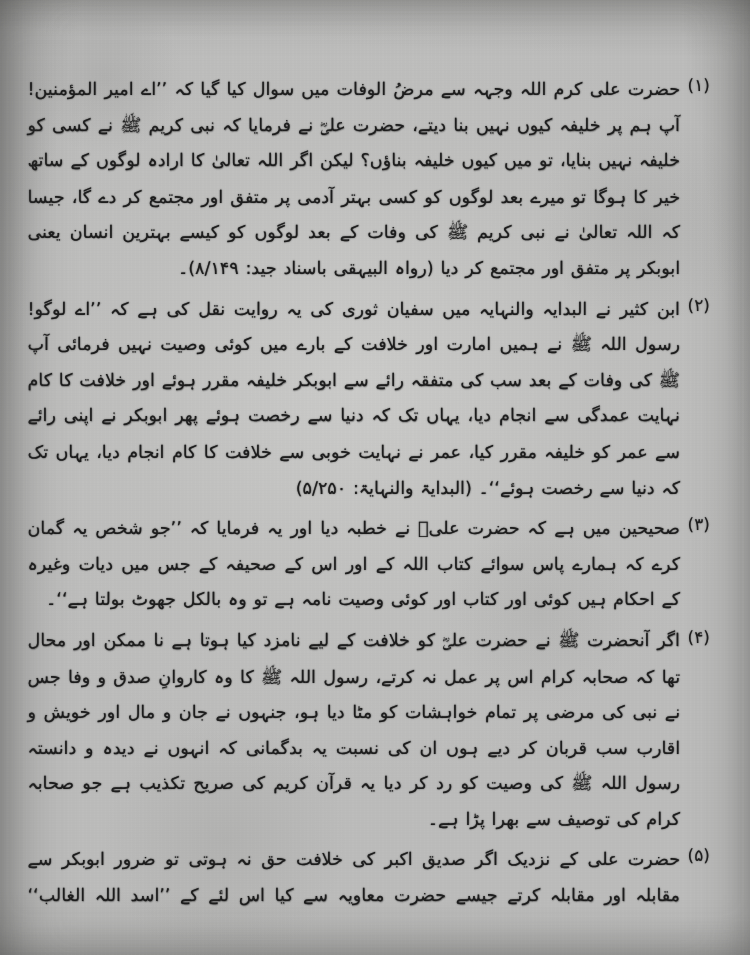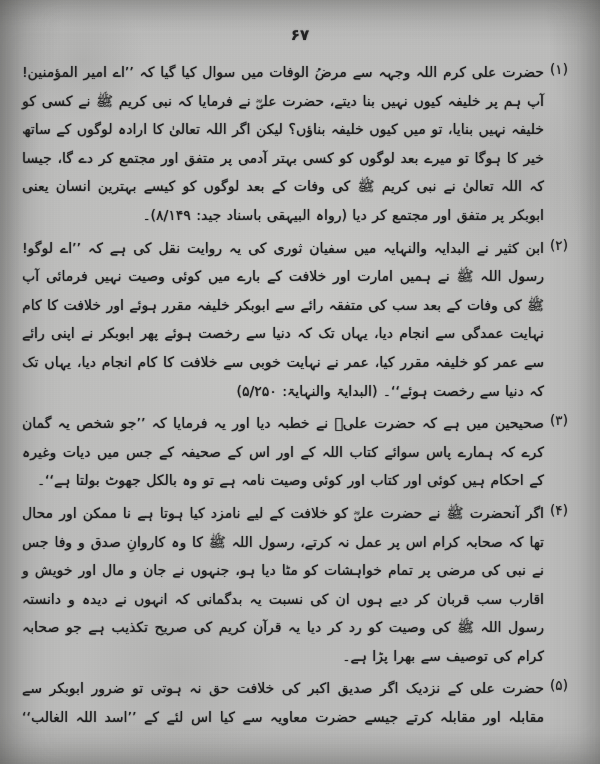--- a/index.html
+++ b/index.html
@@ -118,21 +118,20 @@
   }
 </style>
 </head>
 <body>
 
 <div class="page-scan">
 
   <div class="blotches"></div>
   <div class="grain"></div>
 
-  <div class="folio">۶۷</div>
 
   <div class="body-block">
 
     <div class="para">
       <div class="para-num">(۱)</div>
       <div class="para-text">حضرت علی کرم اللہ وجہہ سے مرضُ الوفات میں سوال کیا گیا کہ ’’اے امیر المؤمنین! آپ ہم پر خلیفہ کیوں نہیں بنا دیتے، حضرت علیؓ نے فرمایا کہ نبی کریم ﷺ نے کسی کو خلیفہ نہیں بنایا، تو میں کیوں خلیفہ بناؤں؟ لیکن اگر اللہ تعالیٰ کا ارادہ لوگوں کے ساتھ خیر کا ہوگا تو میرے بعد لوگوں کو کسی بہتر آدمی پر متفق اور مجتمع کر دے گا، جیسا کہ اللہ تعالیٰ نے نبی کریم ﷺ کی وفات کے بعد لوگوں کو کیسے بہترین انسان یعنی ابوبکر پر متفق اور مجتمع کر دیا (رواہ البیہقی باسناد جید: ۸/۱۴۹)۔</div>
     </div>
 
     <div class="para">
       <div class="para-num">(۲)</div>

